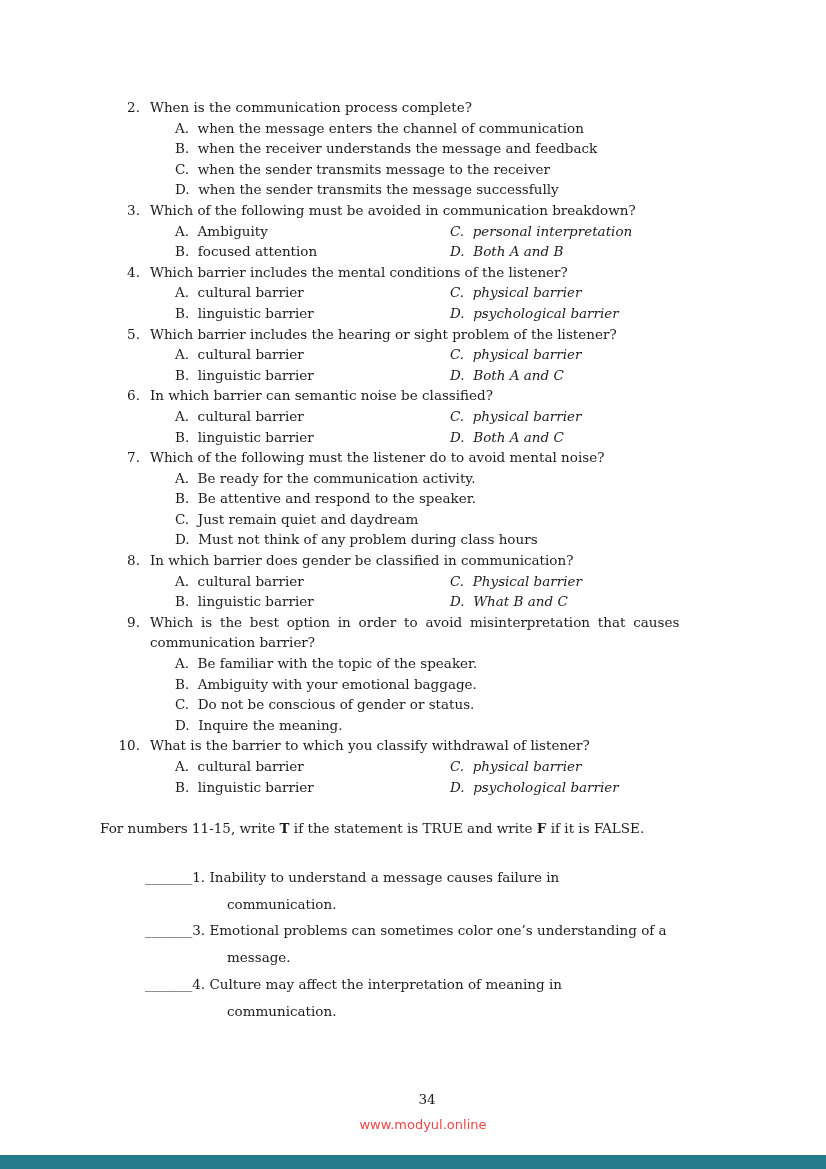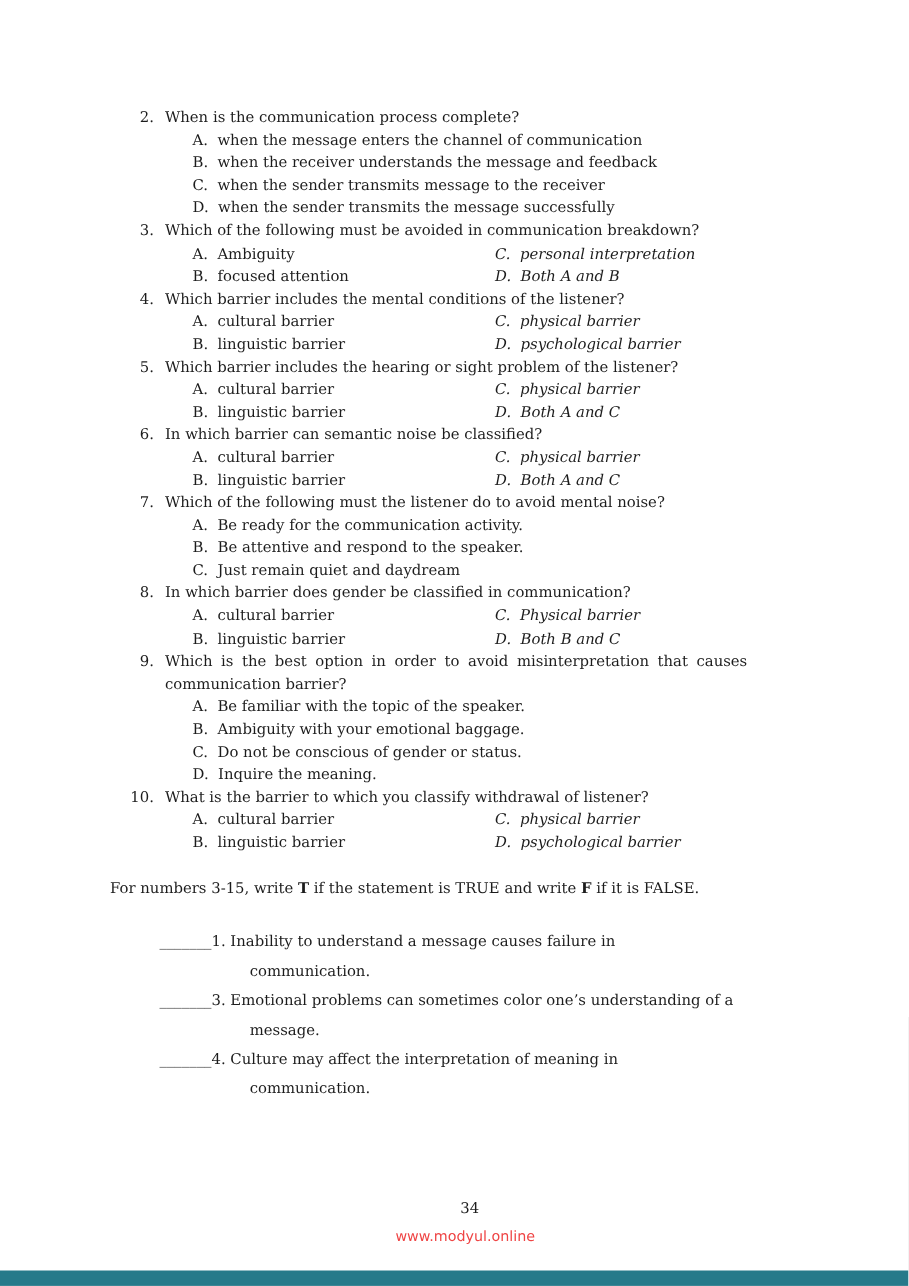--- a/index.html
+++ b/index.html
@@ -108,34 +108,35 @@
       </div>
     </div>
 
     <div class="q">
       <div class="qnum">7.</div>
       <div class="qbody">
         <div class="qtext">Which of the following must the listener do to avoid mental noise?</div>
         <div class="opt">A.  Be ready for the communication activity.</div>
         <div class="opt">B.  Be attentive and respond to the speaker.</div>
         <div class="opt">C.  Just remain quiet and daydream</div>
+        <div class="opt">D.  Must not think of any problem during class hours</div>
       </div>
     </div>
 
     <div class="q">
       <div class="qnum">8.</div>
       <div class="qbody">
         <div class="qtext">In which barrier does gender be classified in communication?</div>
         <div class="optrow">
           <div class="c1">A.  cultural barrier</div>
           <div class="c2">C.  Physical barrier</div>
         </div>
         <div class="optrow">
           <div class="c1">B.  linguistic barrier</div>
-          <div class="c2">D.  Both B and C</div>
+          <div class="c2">D.  What B and C</div>
         </div>
       </div>
     </div>
 
     <div class="q">
       <div class="qnum">9.</div>
       <div class="qbody">
         <div class="qtext just">Which is the best option in order to avoid misinterpretation that causes</div>
         <div class="qtext">communication barrier?</div>
         <div class="opt">A.  Be familiar with the topic of the speaker.</div>
@@ -153,21 +154,21 @@
           <div class="c1">A.  cultural barrier</div>
           <div class="c2">C.  physical barrier</div>
         </div>
         <div class="optrow">
           <div class="c1">B.  linguistic barrier</div>
           <div class="c2">D.  psychological barrier</div>
         </div>
       </div>
     </div>
 
-    <p class="instr"><span>For numbers 3-15, write </span><b>T</b><span> if the statement is TRUE and write </span><b>F</b><span> if it is FALSE.</span></p>
+    <p class="instr"><span>For numbers 11-15, write </span><b>T</b><span> if the statement is TRUE and write </span><b>F</b><span> if it is FALSE.</span></p>
 
     <div class="tf">
       <div>
         <div class="tf-line"><span>_______</span><span>1. Inability to understand a message causes failure in</span></div>
         <div class="tf-line tf-line2">communication.</div>
       </div>
       <div>
         <div class="tf-line"><span>_______</span><span>3. Emotional problems can sometimes color one’s understanding of a</span></div>
         <div class="tf-line tf-line2">message.</div>
       </div>

